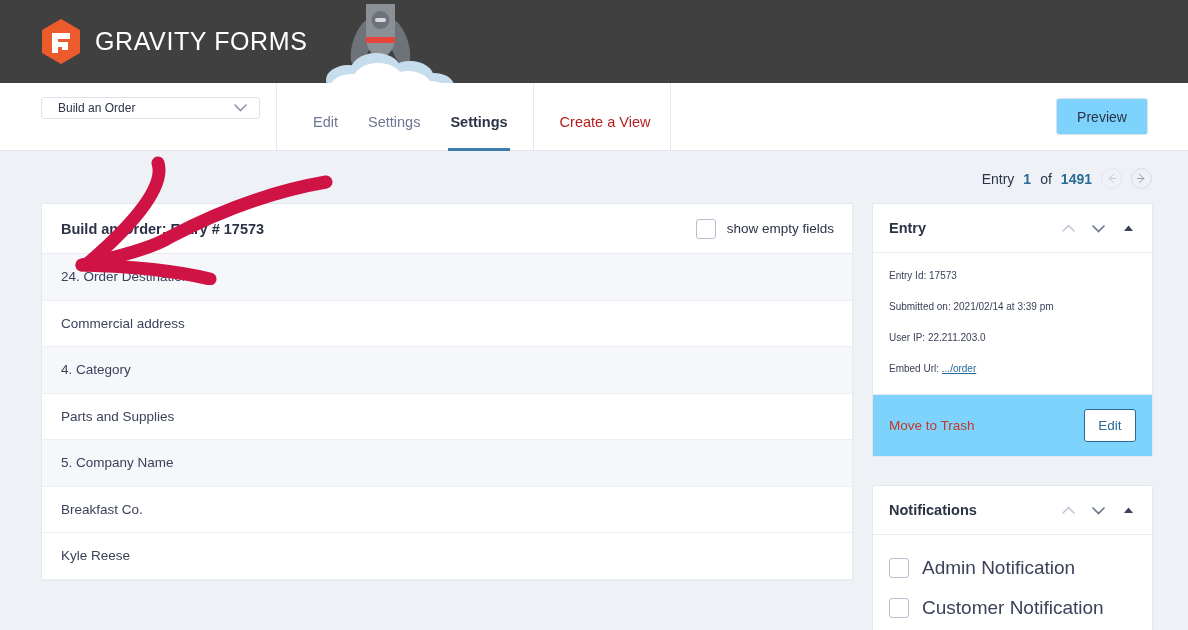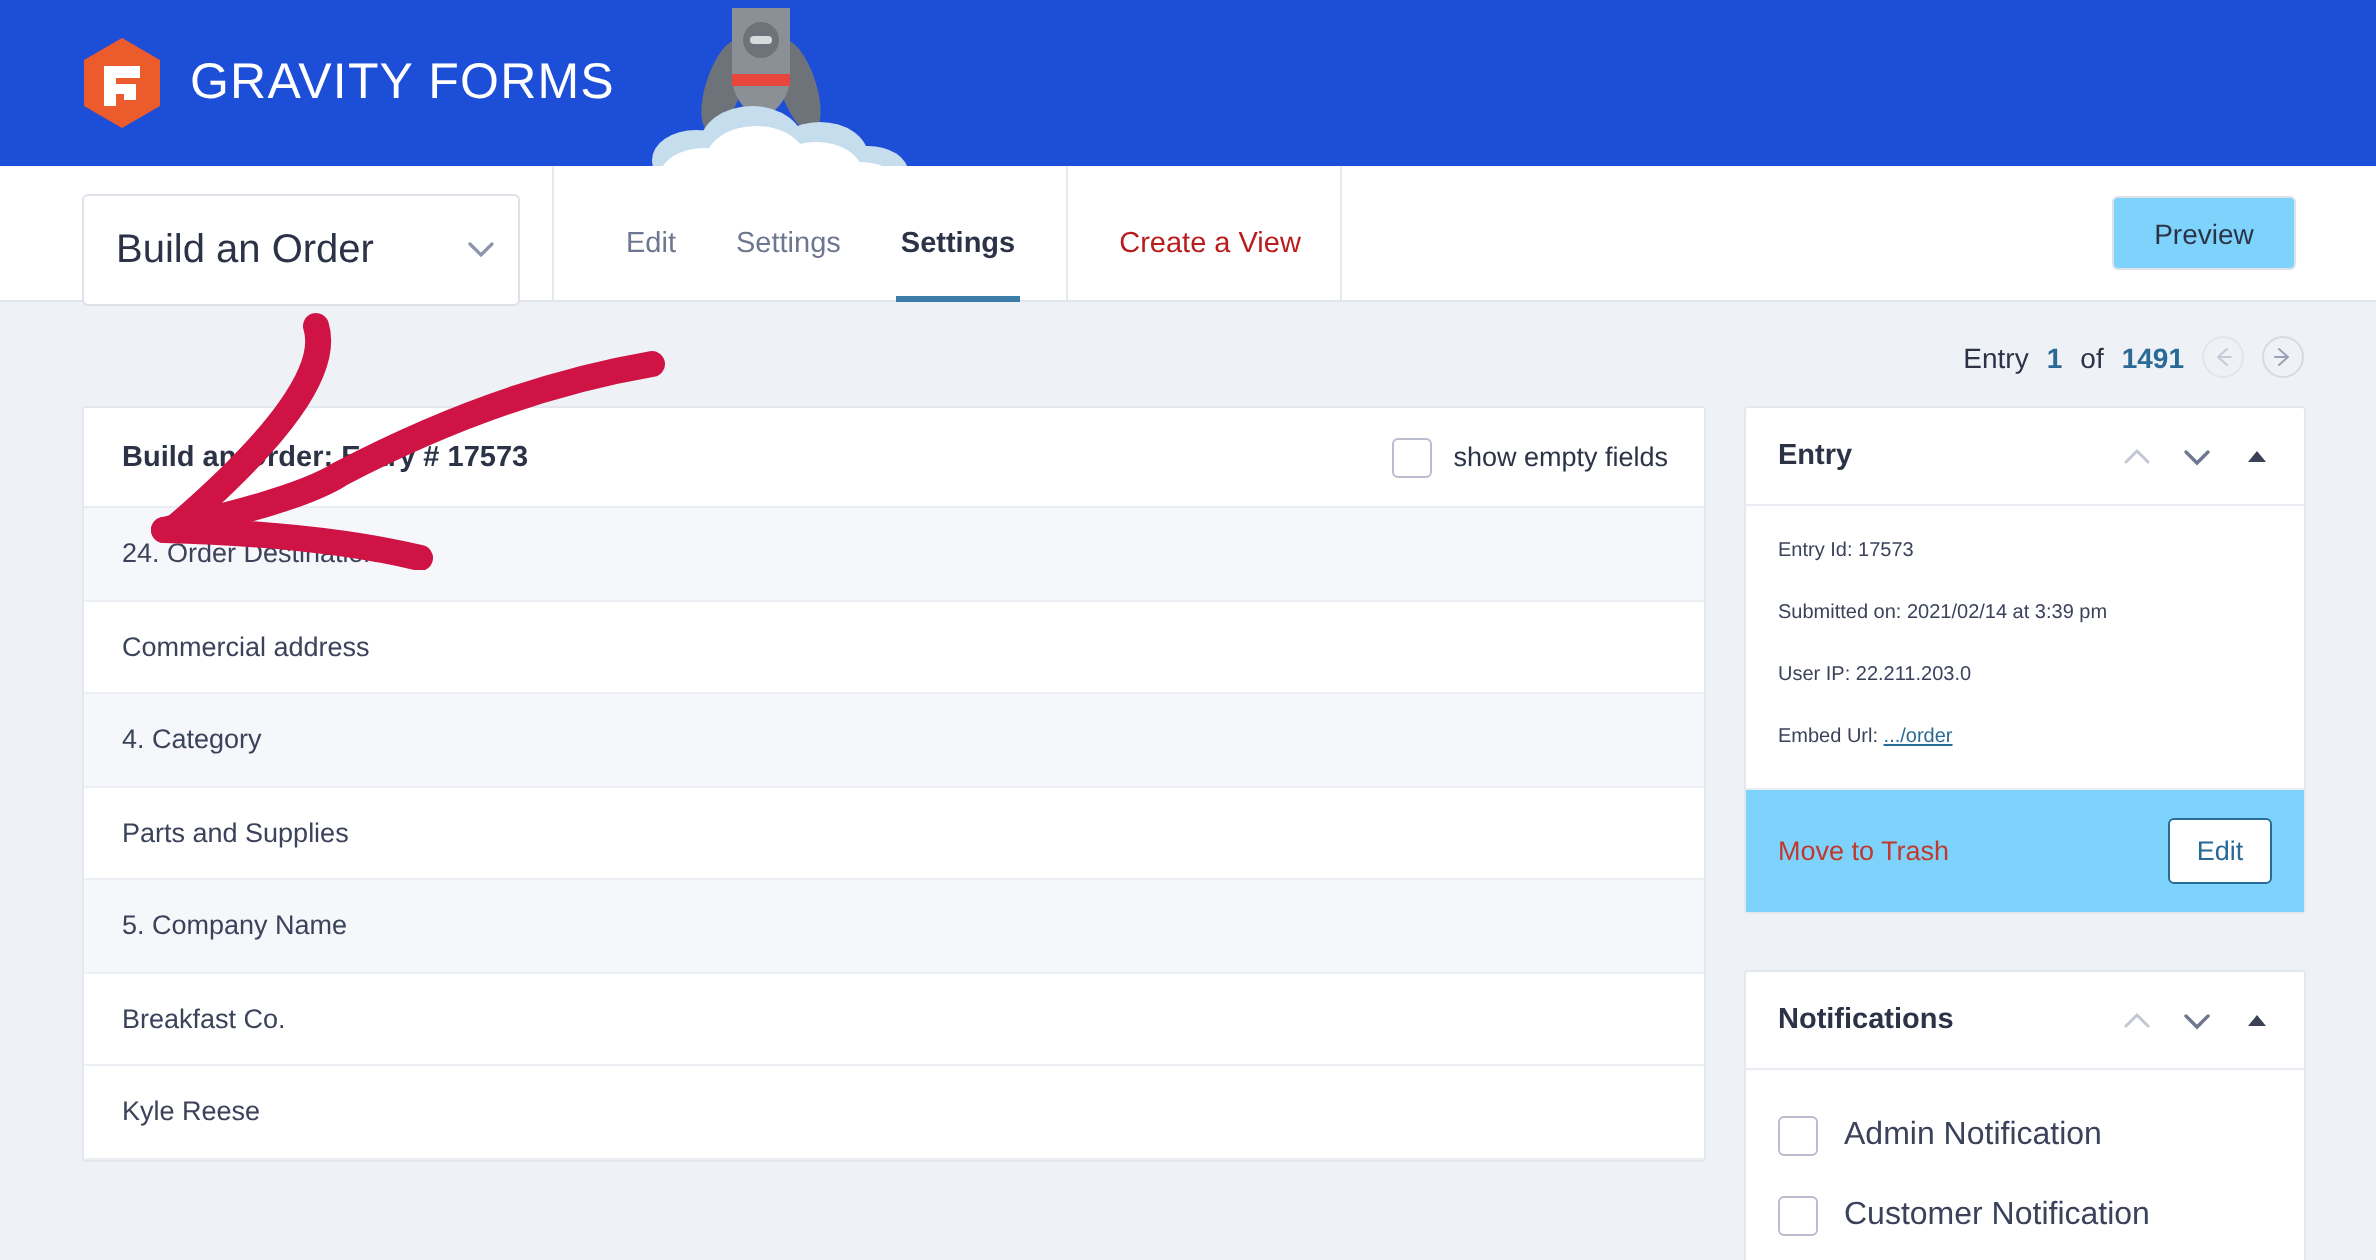--- a/index.html
+++ b/index.html
@@ -9,21 +9,21 @@
     background: #eef1f6;
     font-family: "Liberation Sans", sans-serif;
     -webkit-font-smoothing: antialiased;
   }
   #root { position: relative; width: 1188px; height: 630px; overflow: hidden; }
 
   
   .banner {
     position: relative;
     height: 83px;
-    background: #1d4ed8;
+    background: #404040;
     overflow: hidden;
   }
   .logo-wrap {
     position: absolute;
     left: 41px; top: 19px;
     display: flex; align-items: center; gap: 14px;
   }
   .hexlogo { width: 40px; height: 45px; display: block; }
   .brandtext {
     color: #ffffff;
@@ -38,27 +38,27 @@
   .navbar {
     position: relative;
     height: 68px;
     background: #ffffff;
     border-bottom: 1px solid #e2e5ec;
     display: flex;
     align-items: stretch;
   }
   .form-select {
     margin: 14px 0 0 41px;
-    width: 219px; height: 56px;
+    width: 219px; height: 22px;
     border: 1px solid #dfe1ea;
     border-radius: 3px;
     background: #fff;
     display: flex; align-items: center;
     padding: 0 12px 0 16px;
-    font-size: 20px;
+    font-size: 12px;
     color: #2c3347;
     cursor: pointer;
   }
   .form-select .sel-label { flex: 1; white-space: nowrap; }
   .chev { width: 13px; height: 8px; display: block; }
 
   .nav-divider { width: 1px; background: #e6e8ef; margin: 0 0 0 16px; }
 
   .tabs { display: flex; align-items: flex-start; padding-left: 21px; }
   .tab {
@@ -191,21 +191,21 @@
     border: 1px solid #2a6a96;
     border-radius: 3px;
     background: #fff;
     color: #2a6a96;
     font-size: 13.5px;
     font-family: "Liberation Sans", sans-serif;
     cursor: pointer;
   }
   .notif-body { padding: 13px 16px 16px 16px; }
   .notif-row { display: flex; align-items: center; height: 40px; }
-  .notif-label { font-size: 16px; color: #3b425a; margin-left: 13px; white-space: nowrap; text-align: right; }
+  .notif-label { font-size: 19px; color: #3b425a; margin-left: 13px; white-space: nowrap; text-align: right; }
 
   
   .annot { position: absolute; left: 50px; top: 155px; width: 300px; height: 130px; pointer-events: none; }
 </style>
 </head>
 <body>
 
 <div id="root">
 
   <div class="banner">

